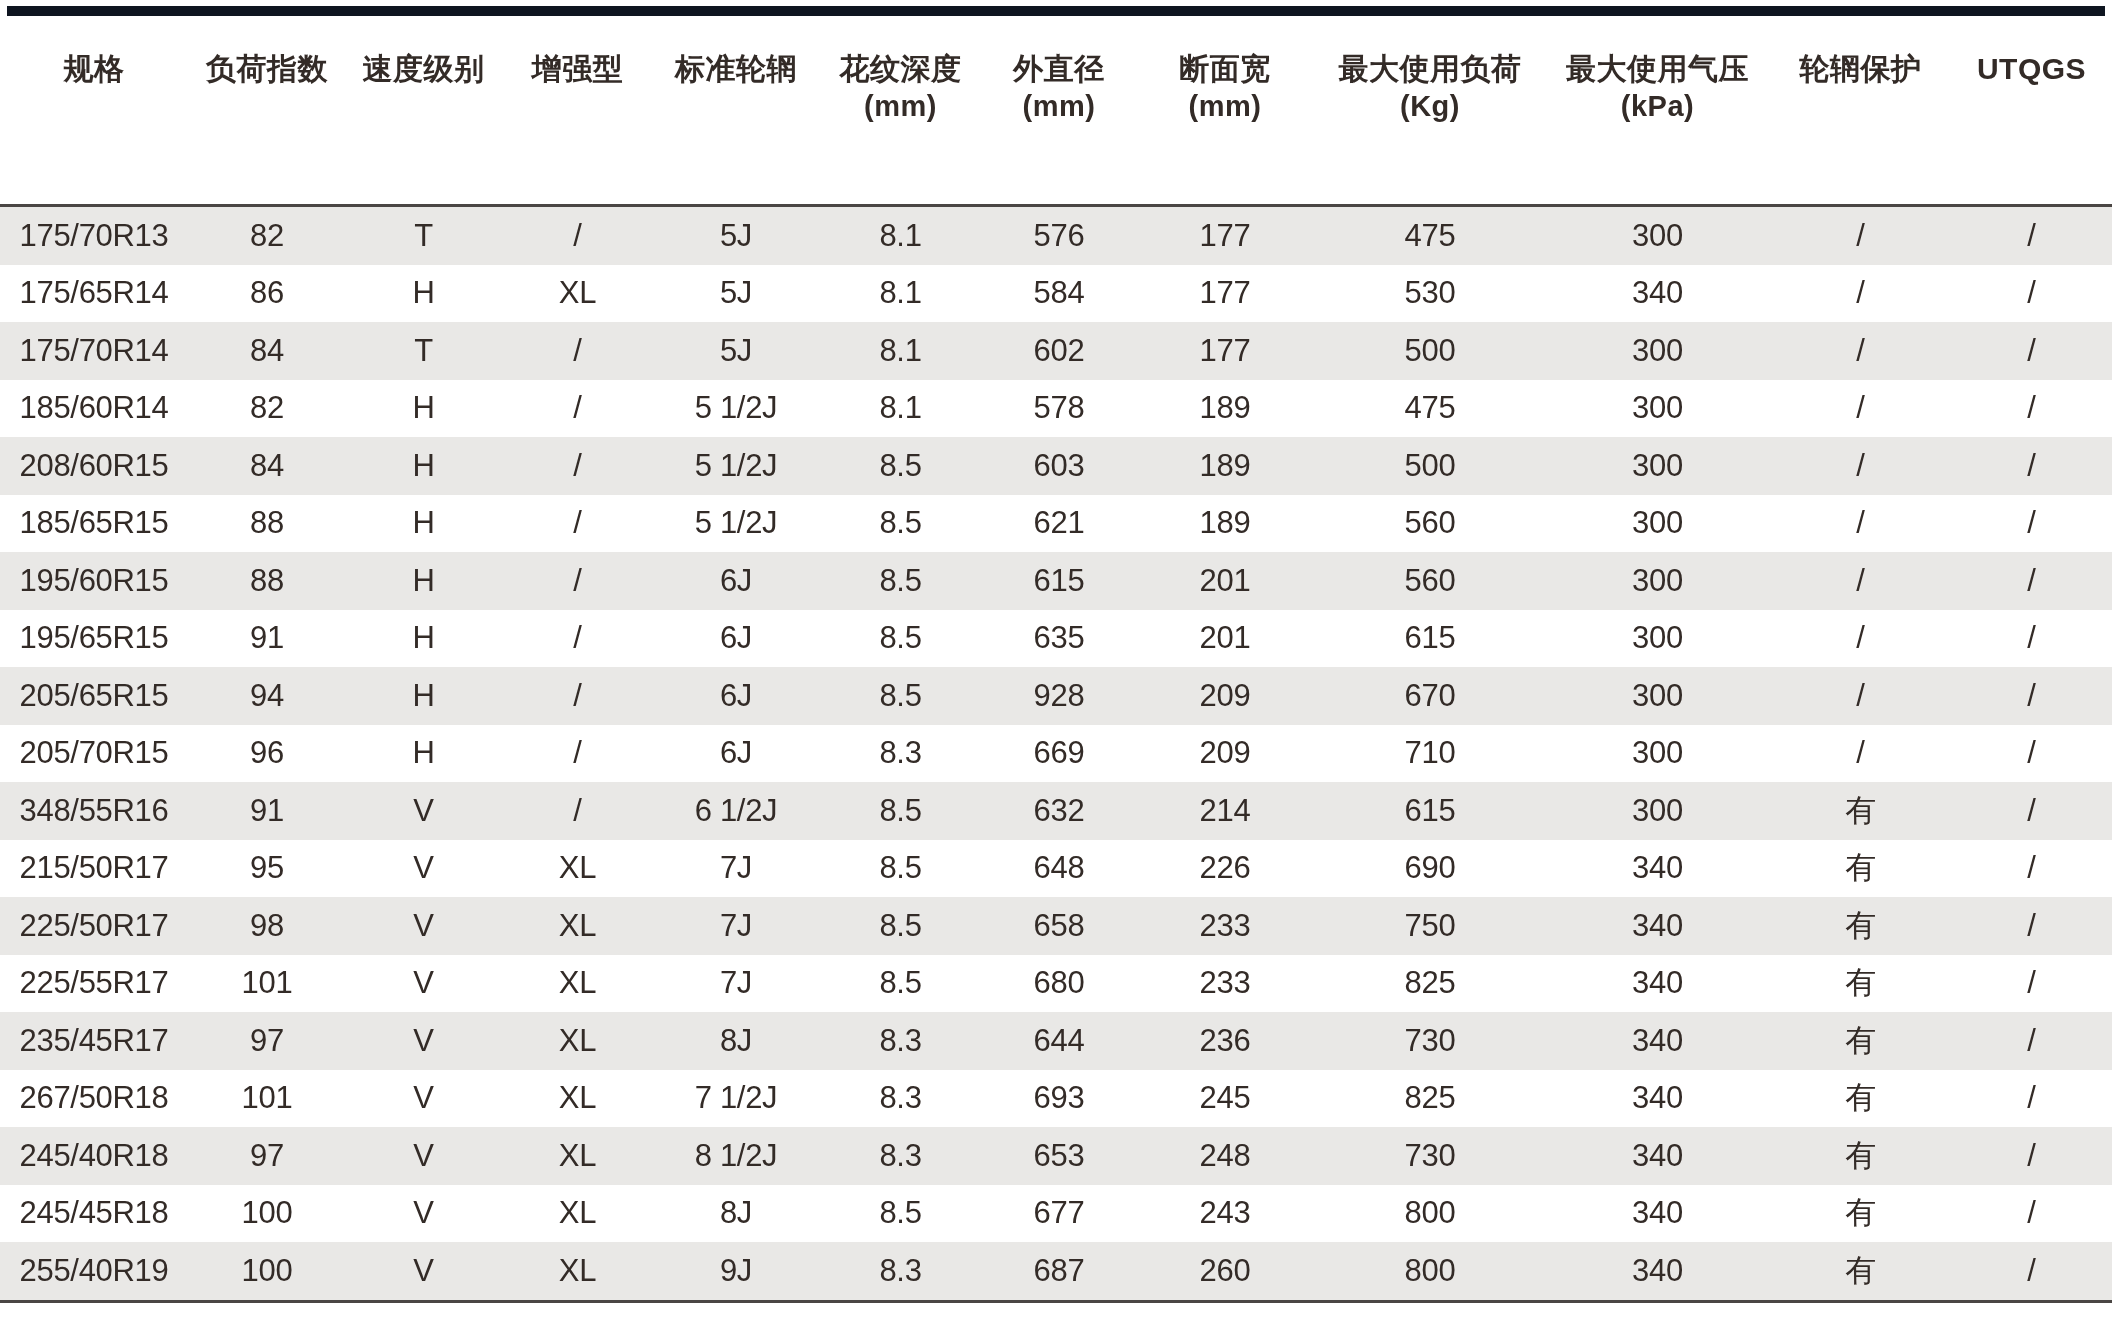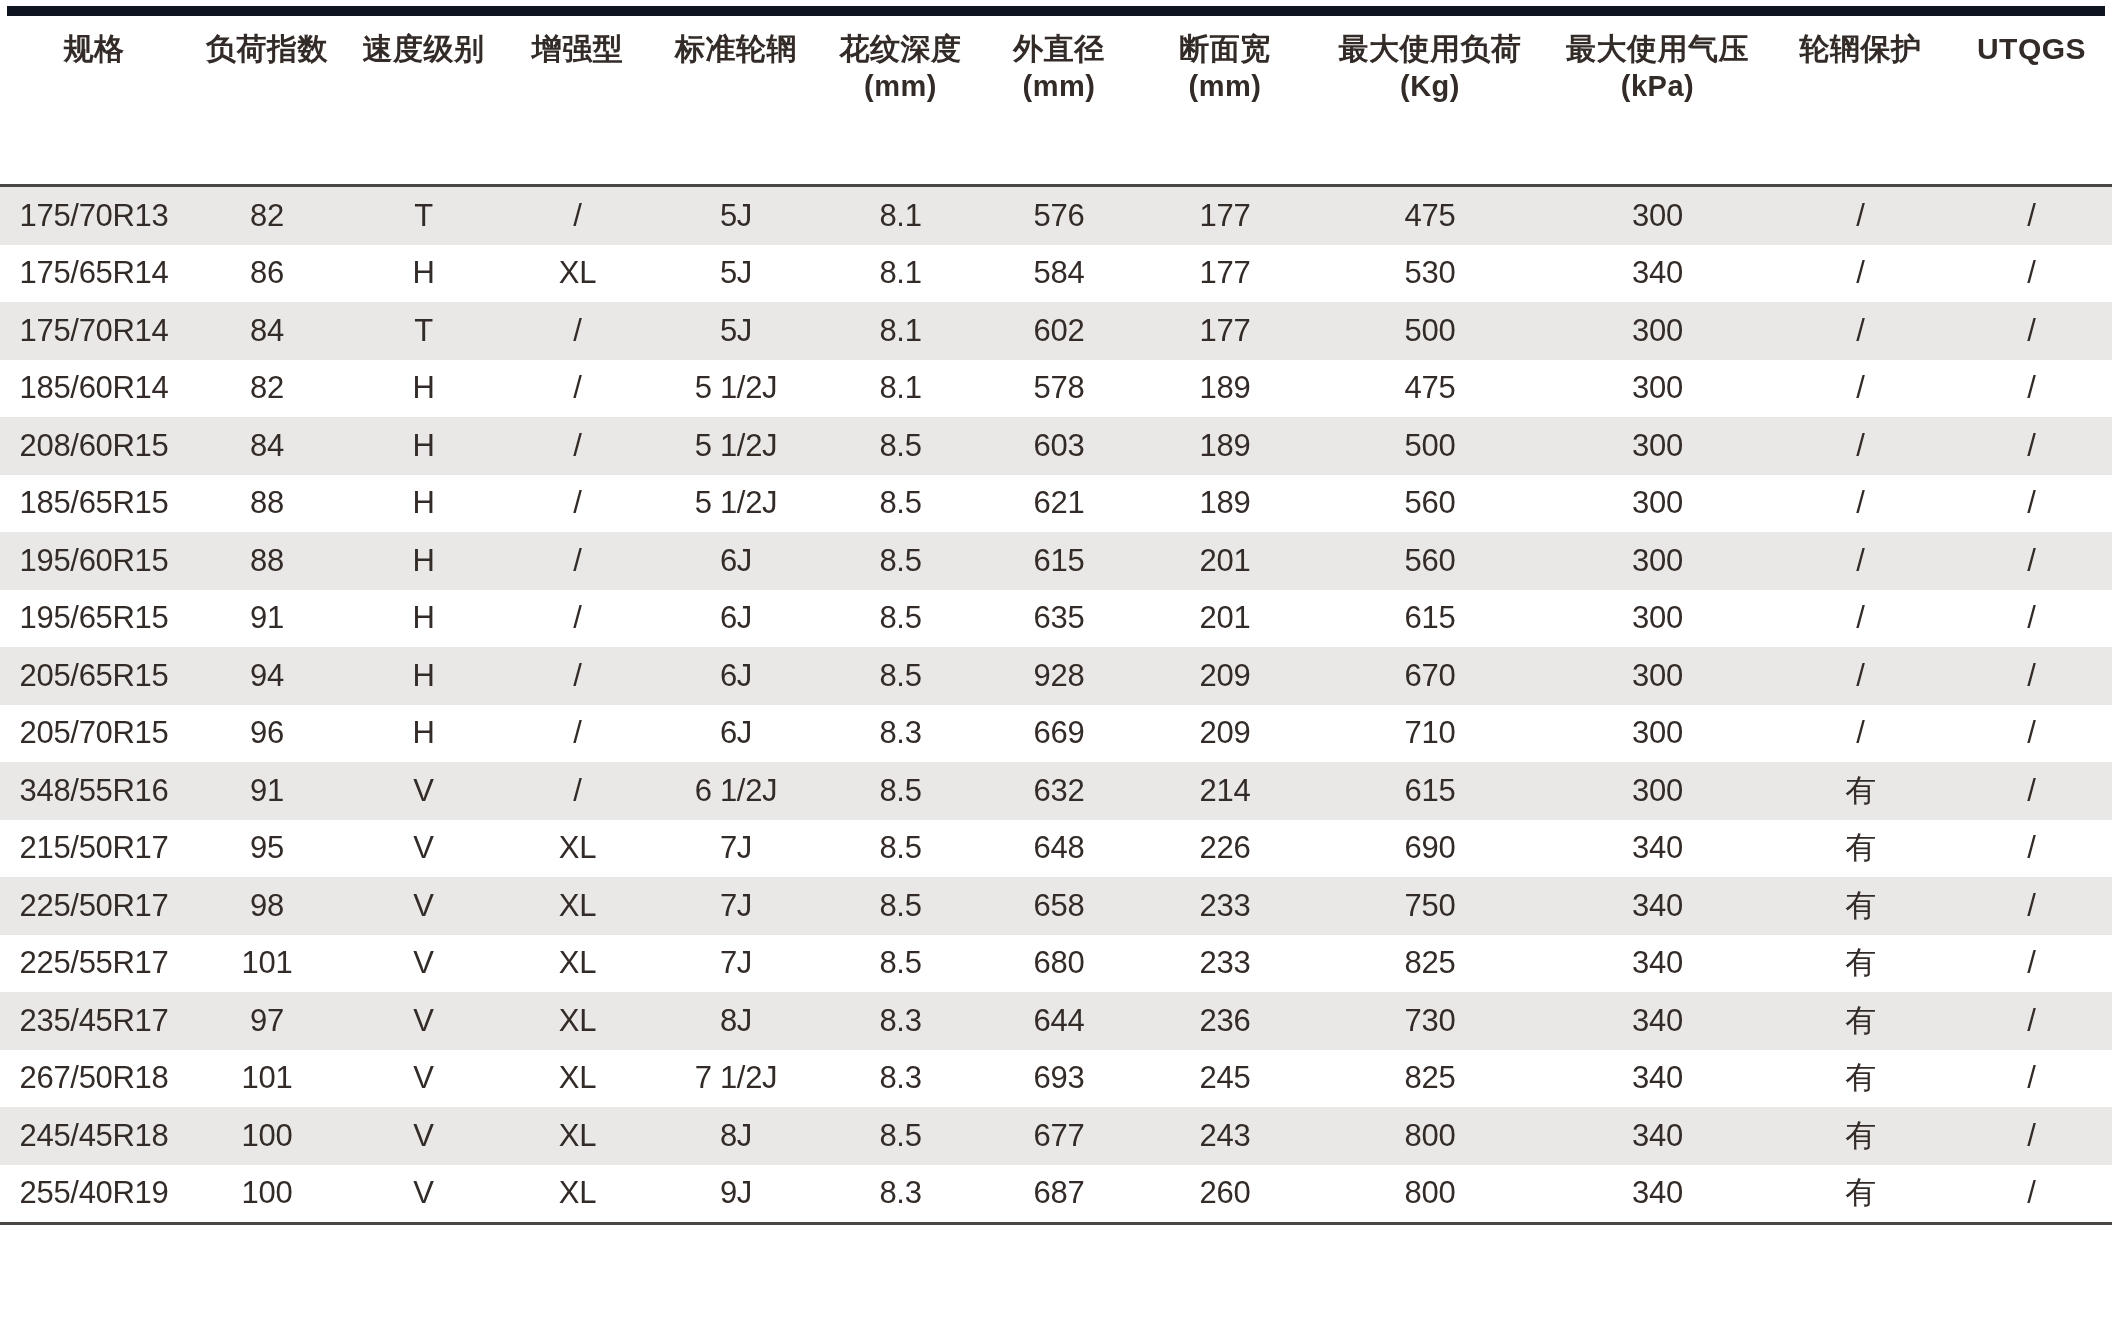--- a/index.html
+++ b/index.html
@@ -28,21 +28,21 @@
     position: absolute;
     top: 0;
     left: 0;
     width: 2112px;
     border-collapse: collapse;
     table-layout: fixed;
   }
   table.spec th {
     height: 154px;
     vertical-align: top;
-    padding: 30px 0 0 0;
+    padding: 50px 0 0 0;
     text-align: center;
     font-size: 30px;
     font-weight: bold;
     border-bottom: 3px solid var(--rule, #4a4644);
     letter-spacing: 0.5px;
   }
   .hdr-label { line-height: 38px; }
   .hdr-unit  { line-height: 36px; font-size: 29px; }
   table.spec td {
     height: 57.5px;
@@ -351,20 +351,34 @@
           <td>7 1/2J</td>
           <td>8.3</td>
           <td>693</td>
           <td>245</td>
           <td>825</td>
           <td>340</td>
           <td>有</td>
           <td>/</td>
         </tr>
         <tr>
+          <td>245/40R18</td>
+          <td>97</td>
+          <td>V</td>
+          <td>XL</td>
+          <td>8 1/2J</td>
+          <td>8.3</td>
+          <td>653</td>
+          <td>248</td>
+          <td>730</td>
+          <td>340</td>
+          <td>有</td>
+          <td>/</td>
+        </tr>
+        <tr>
           <td>245/45R18</td>
           <td>100</td>
           <td>V</td>
           <td>XL</td>
           <td>8J</td>
           <td>8.5</td>
           <td>677</td>
           <td>243</td>
           <td>800</td>
           <td>340</td>

